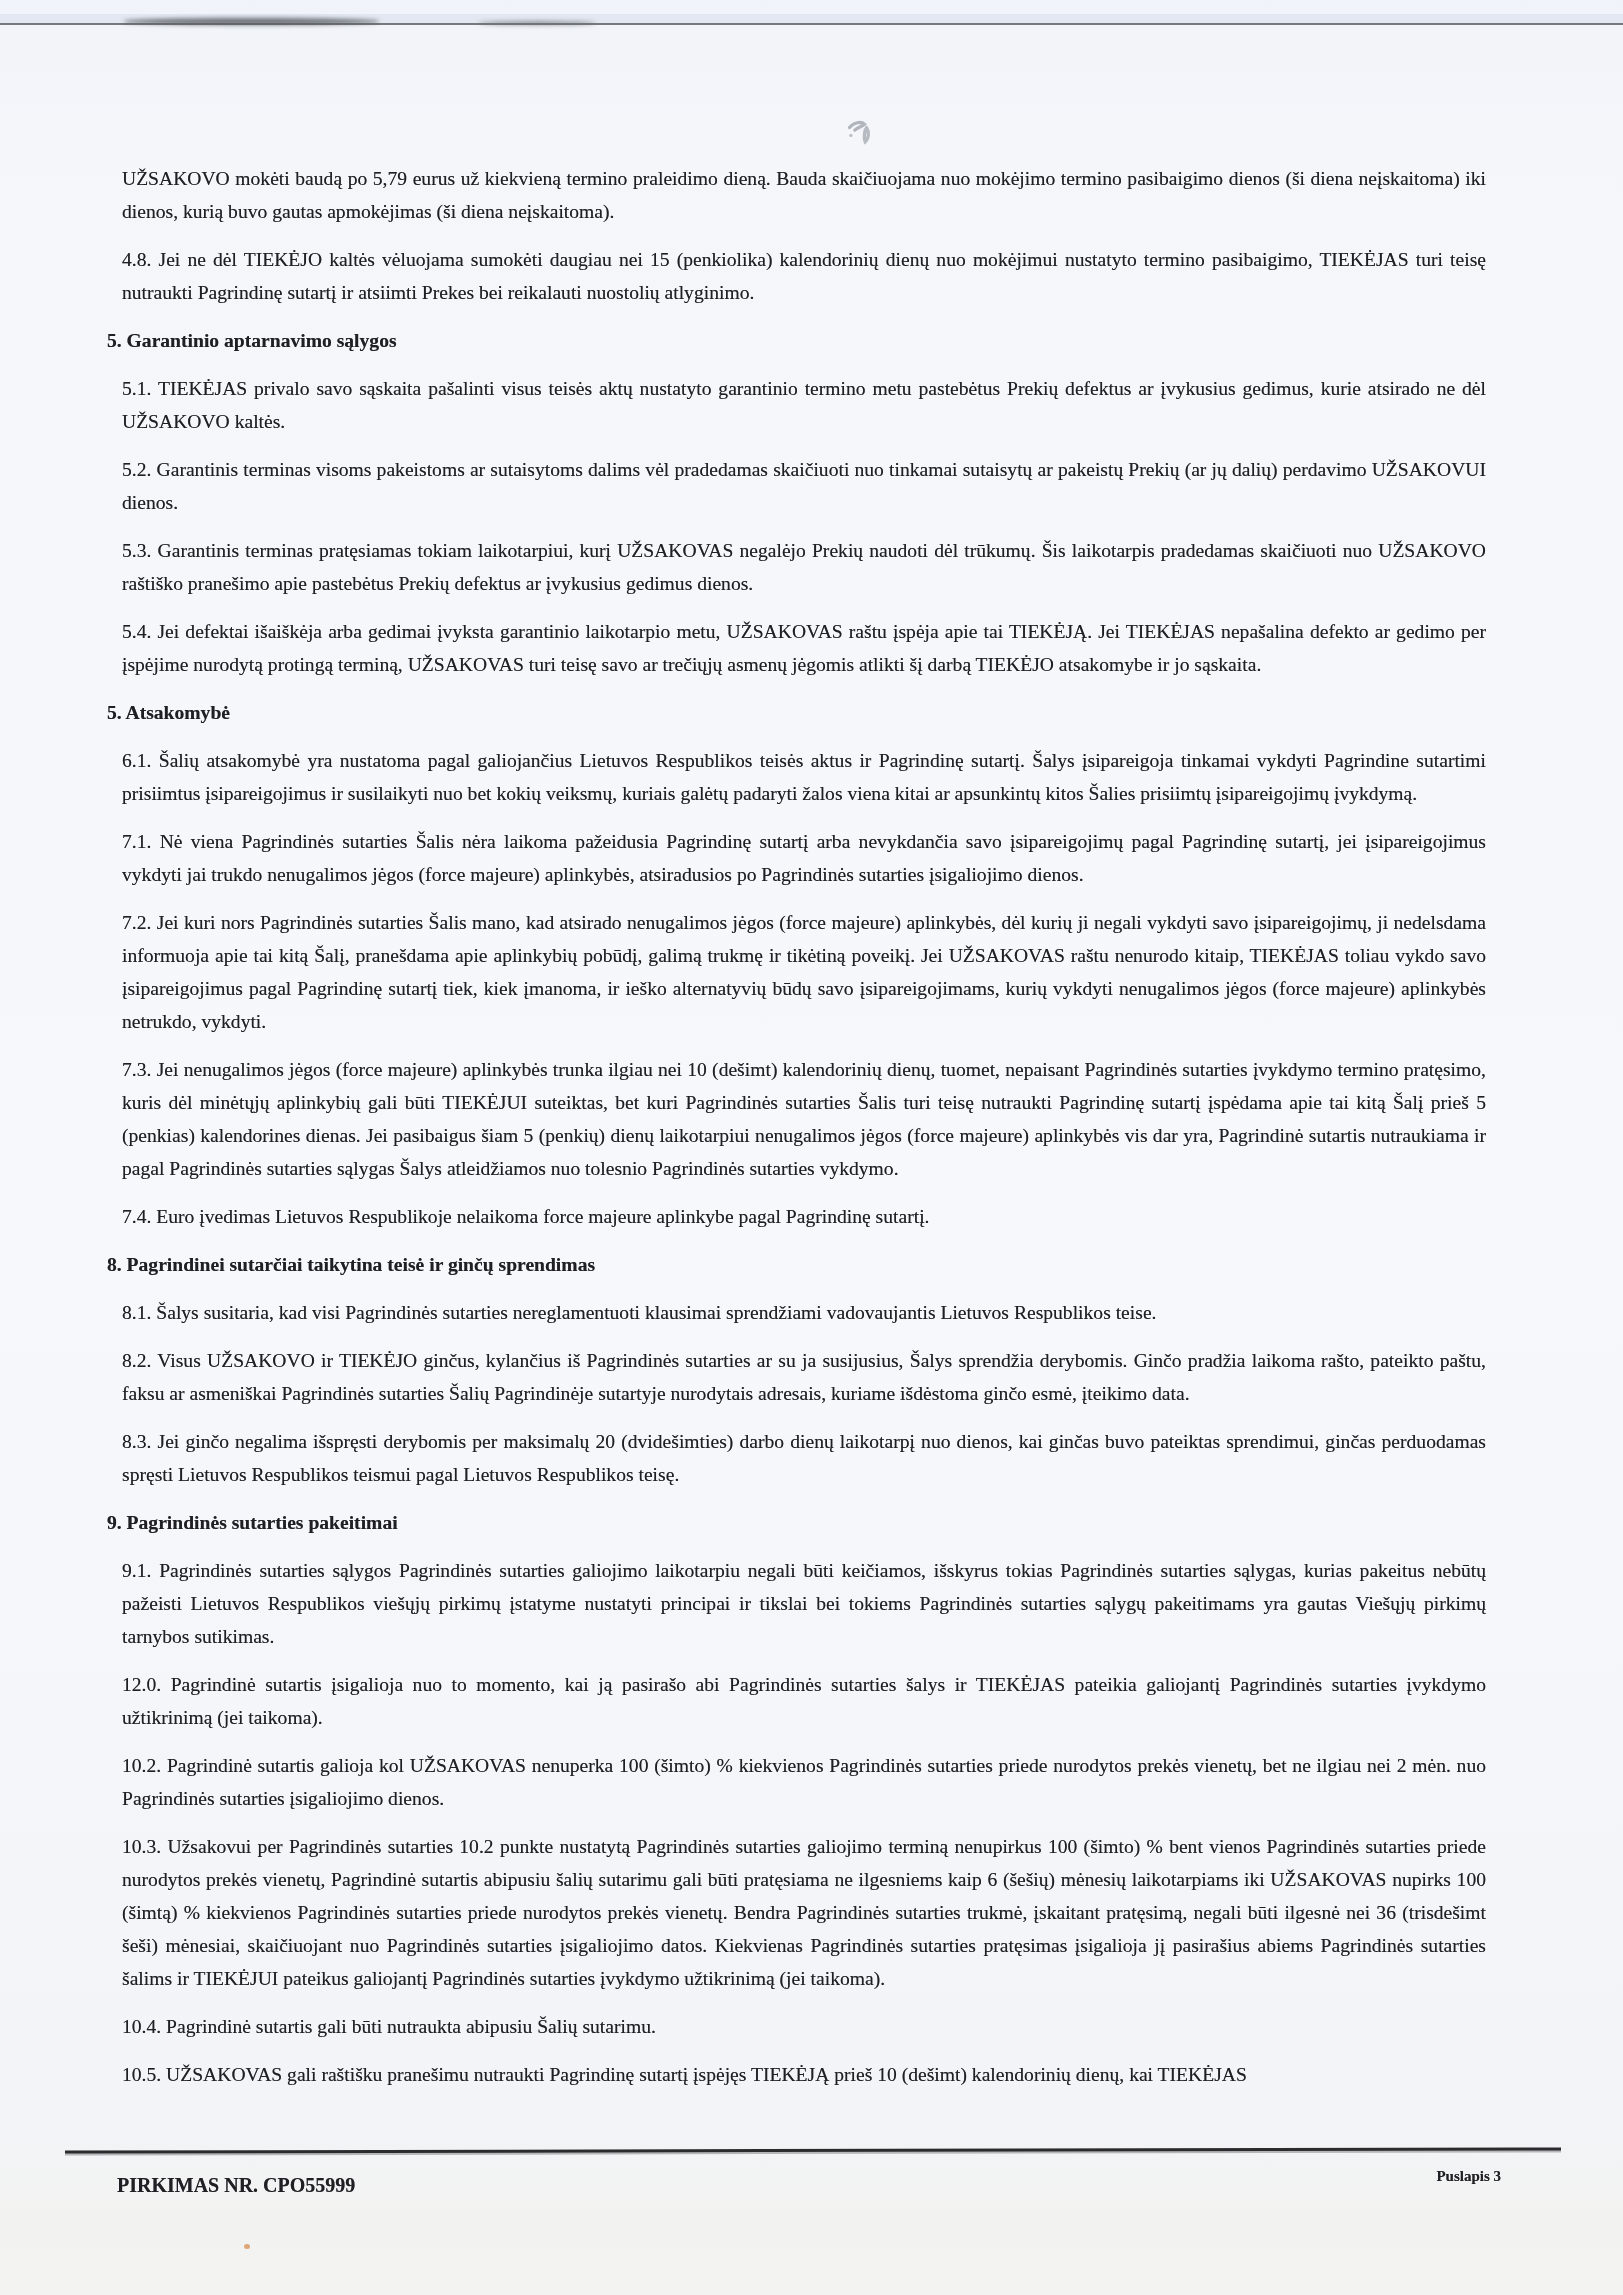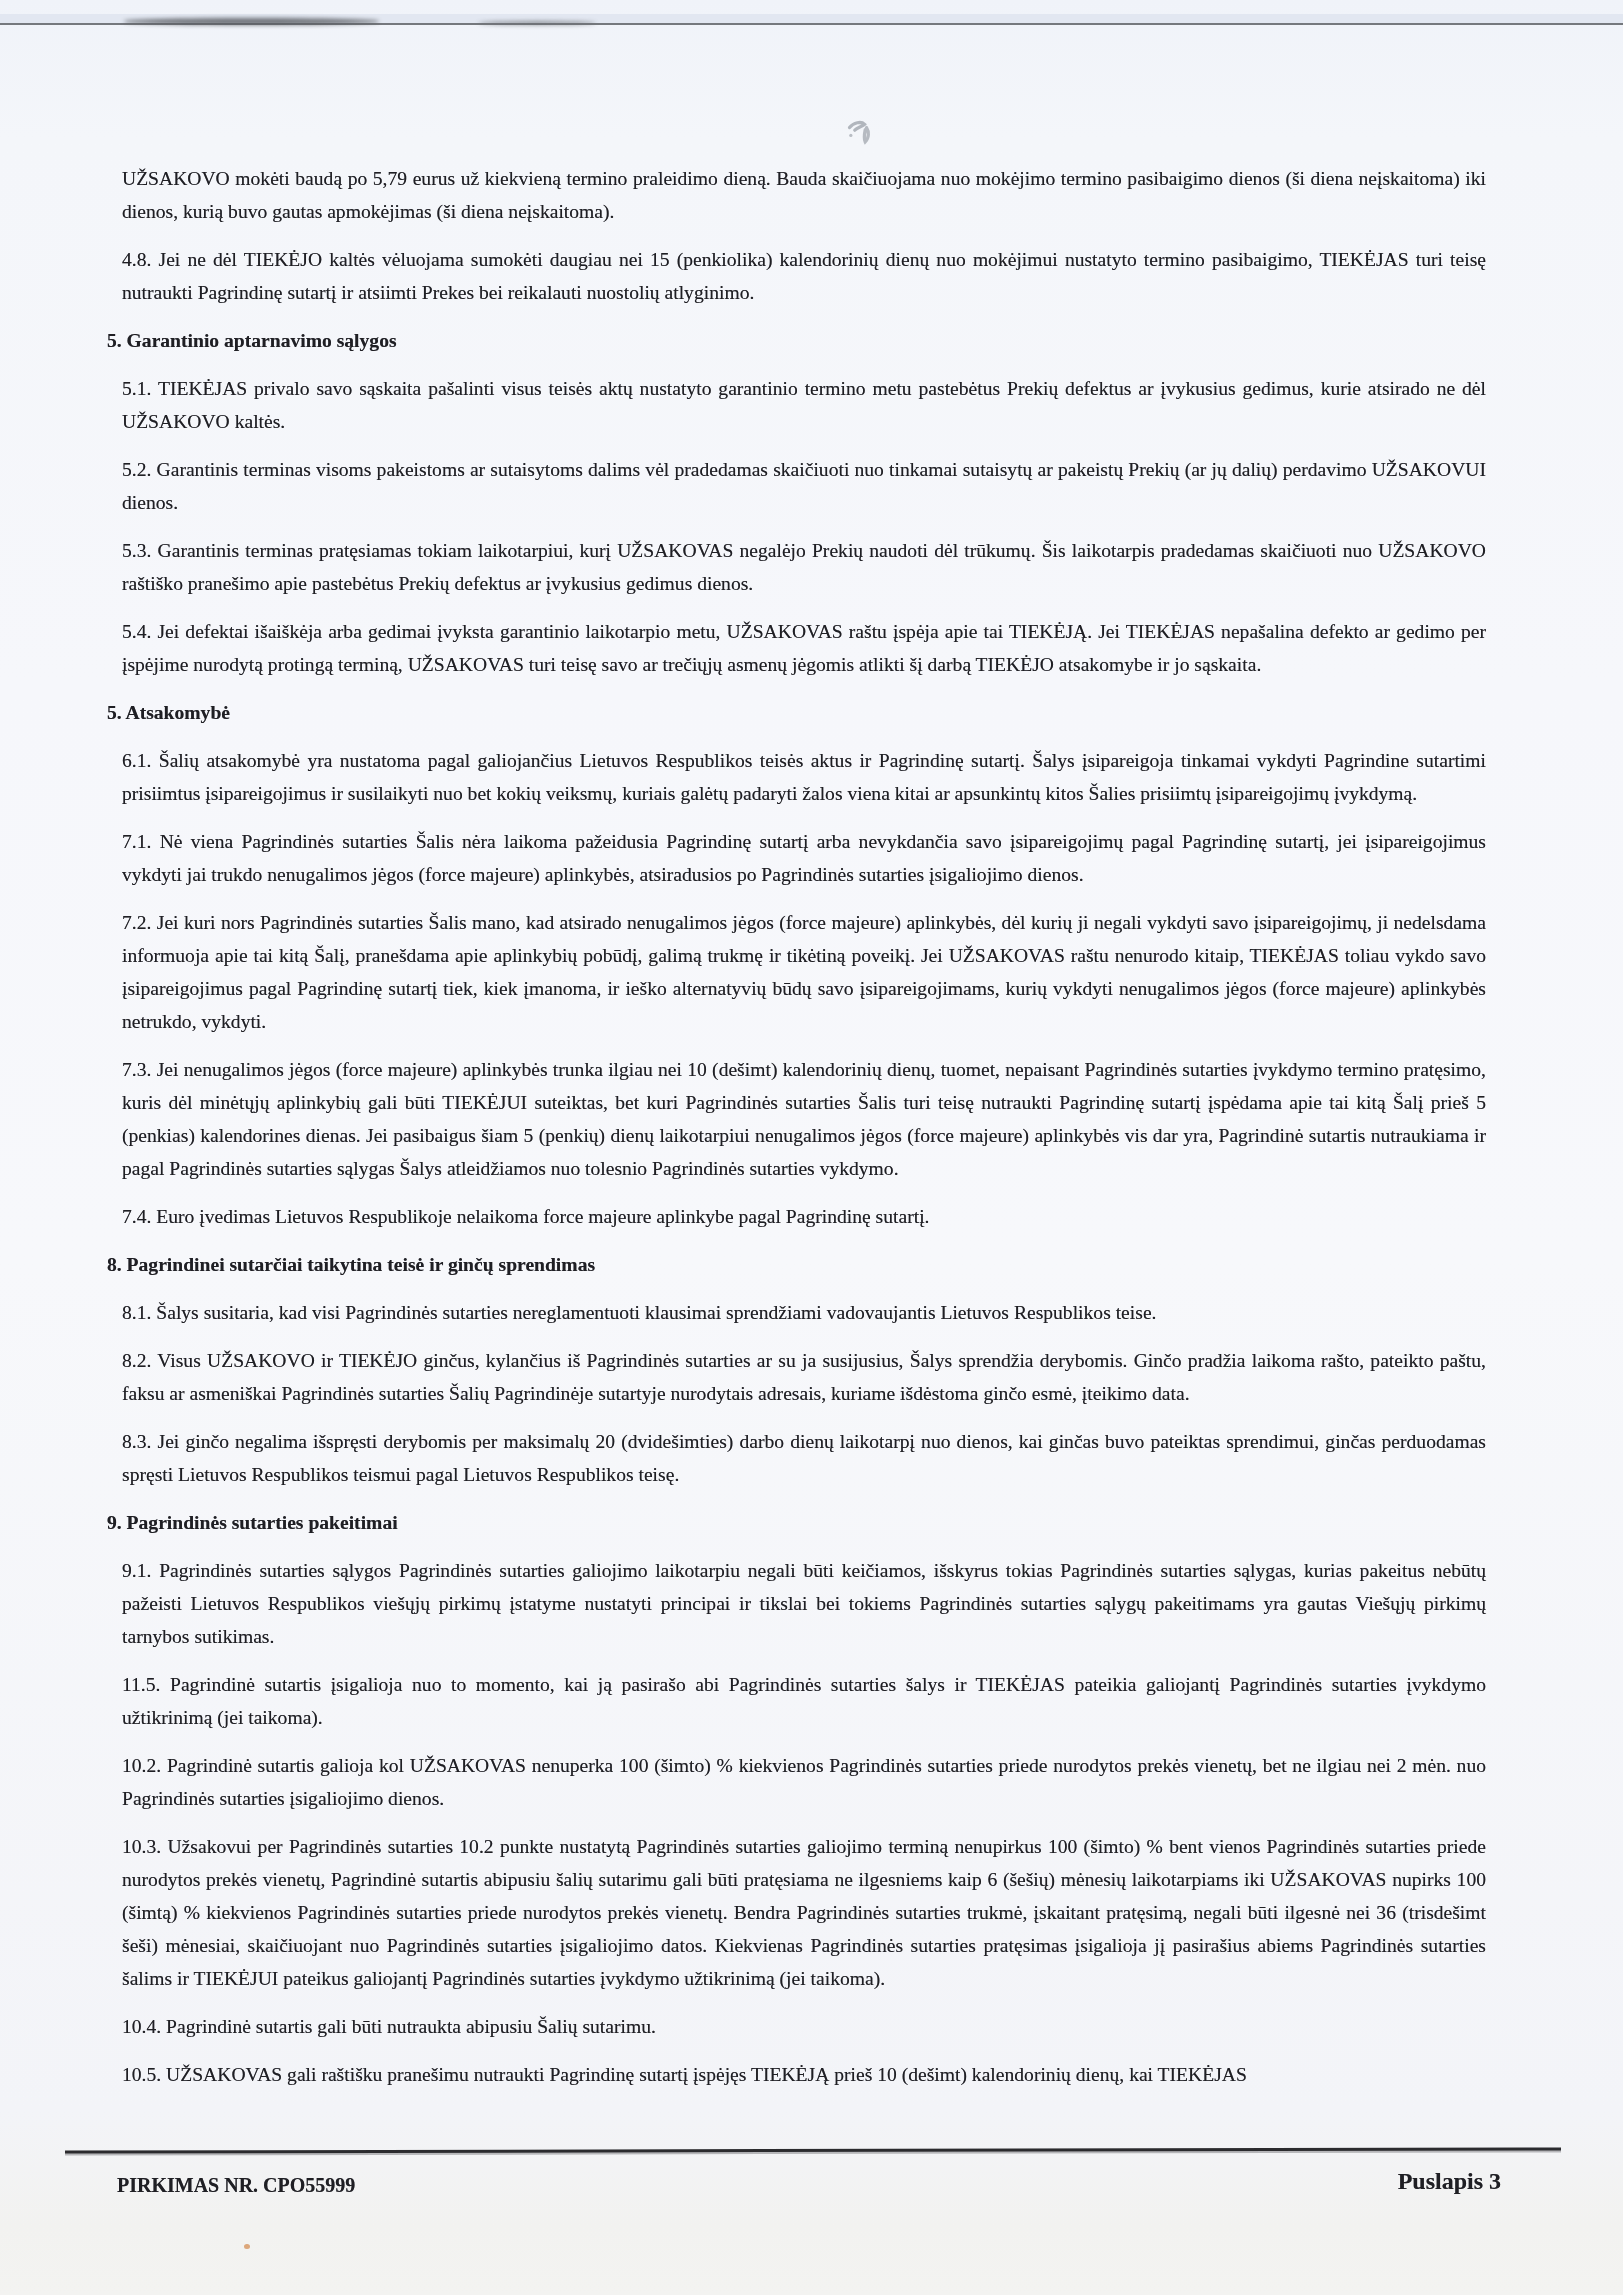--- a/index.html
+++ b/index.html
@@ -62,21 +62,21 @@
     box-shadow: 0 2px 0 rgba(43,43,46,.30);
     transform: rotate(-0.12deg);
   }
   .footer-left {
     position: absolute; left: 117px; top: 2174px;
     font-weight: bold; font-size: 20px;
     text-shadow: 0 0 0.5px rgba(25,25,35,.55);
   }
   .footer-right {
     position: absolute; right: 123px; top: 2168px;
-    font-weight: bold; font-size: 24px;
+    font-weight: bold; font-size: 15px;
     text-shadow: 0 0 0.5px rgba(25,25,35,.55);
   }
 </style>
 </head>
 <body>
 
 <div class="page">
 
   <div class="scan-band"></div>
   <div class="scan-band-smudge"></div>
@@ -112,21 +112,21 @@
     <p class="clause">7.4. Euro įvedimas Lietuvos Respublikoje nelaikoma force majeure aplinkybe pagal Pagrindinę sutartį.</p>
 
     <h2 class="heading">8. Pagrindinei sutarčiai taikytina teisė ir ginčų sprendimas</h2>
     <p class="clause">8.1. Šalys susitaria, kad visi Pagrindinės sutarties nereglamentuoti klausimai sprendžiami vadovaujantis Lietuvos Respublikos teise.</p>
     <p class="clause">8.2. Visus UŽSAKOVO ir TIEKĖJO ginčus, kylančius iš Pagrindinės sutarties ar su ja susijusius, Šalys sprendžia derybomis. Ginčo pradžia laikoma rašto, pateikto paštu, faksu ar asmeniškai Pagrindinės sutarties Šalių Pagrindinėje sutartyje nurodytais adresais, kuriame išdėstoma ginčo esmė, įteikimo data.</p>
     <p class="clause">8.3. Jei ginčo negalima išspręsti derybomis per maksimalų 20 (dvidešimties) darbo dienų laikotarpį nuo dienos, kai ginčas buvo pateiktas sprendimui, ginčas perduodamas spręsti Lietuvos Respublikos teismui pagal Lietuvos Respublikos teisę.</p>
 
     <h2 class="heading">9. Pagrindinės sutarties pakeitimai</h2>
     <p class="clause">9.1. Pagrindinės sutarties sąlygos Pagrindinės sutarties galiojimo laikotarpiu negali būti keičiamos, išskyrus tokias Pagrindinės sutarties sąlygas, kurias pakeitus nebūtų pažeisti Lietuvos Respublikos viešųjų pirkimų įstatyme nustatyti principai ir tikslai bei tokiems Pagrindinės sutarties sąlygų pakeitimams yra gautas Viešųjų pirkimų tarnybos sutikimas.</p>
 
-    <p class="clause">11.5. Pagrindinė sutartis įsigalioja nuo to momento, kai ją pasirašo abi Pagrindinės sutarties šalys ir TIEKĖJAS pateikia galiojantį Pagrindinės sutarties įvykdymo užtikrinimą (jei taikoma).</p>
+    <p class="clause">12.0. Pagrindinė sutartis įsigalioja nuo to momento, kai ją pasirašo abi Pagrindinės sutarties šalys ir TIEKĖJAS pateikia galiojantį Pagrindinės sutarties įvykdymo užtikrinimą (jei taikoma).</p>
     <p class="clause">10.2. Pagrindinė sutartis galioja kol UŽSAKOVAS nenuperka 100 (šimto) % kiekvienos Pagrindinės sutarties priede nurodytos prekės vienetų, bet ne ilgiau nei 2 mėn. nuo Pagrindinės sutarties įsigaliojimo dienos.</p>
     <p class="clause">10.3. Užsakovui per Pagrindinės sutarties 10.2 punkte nustatytą Pagrindinės sutarties galiojimo terminą nenupirkus 100 (šimto) % bent vienos Pagrindinės sutarties priede nurodytos prekės vienetų, Pagrindinė sutartis abipusiu šalių sutarimu gali būti pratęsiama ne ilgesniems kaip 6 (šešių) mėnesių laikotarpiams iki UŽSAKOVAS nupirks 100 (šimtą) % kiekvienos Pagrindinės sutarties priede nurodytos prekės vienetų. Bendra Pagrindinės sutarties trukmė, įskaitant pratęsimą, negali būti ilgesnė nei 36 (trisdešimt šeši) mėnesiai, skaičiuojant nuo Pagrindinės sutarties įsigaliojimo datos. Kiekvienas Pagrindinės sutarties pratęsimas įsigalioja jį pasirašius abiems Pagrindinės sutarties šalims ir TIEKĖJUI pateikus galiojantį Pagrindinės sutarties įvykdymo užtikrinimą (jei taikoma).</p>
     <p class="clause">10.4. Pagrindinė sutartis gali būti nutraukta abipusiu Šalių sutarimu.</p>
     <p class="clause">10.5. UŽSAKOVAS gali raštišku pranešimu nutraukti Pagrindinę sutartį įspėjęs TIEKĖJĄ prieš 10 (dešimt) kalendorinių dienų, kai TIEKĖJAS</p>
 
   </main>
 
   <div class="footer-rule"></div>
   <div class="footer-left">PIRKIMAS NR. CPO55999</div>
   <div class="footer-right">Puslapis 3</div>

